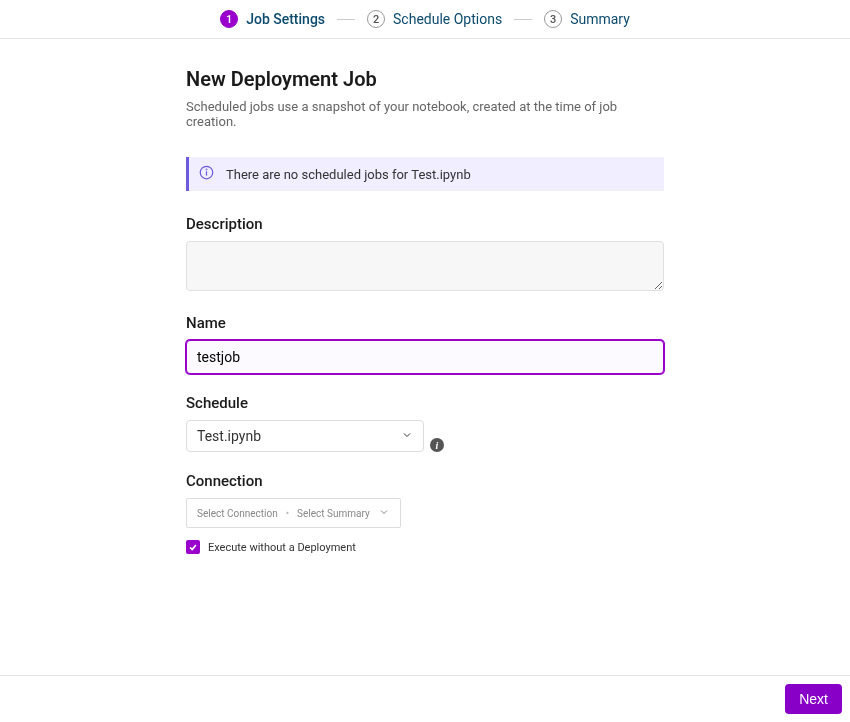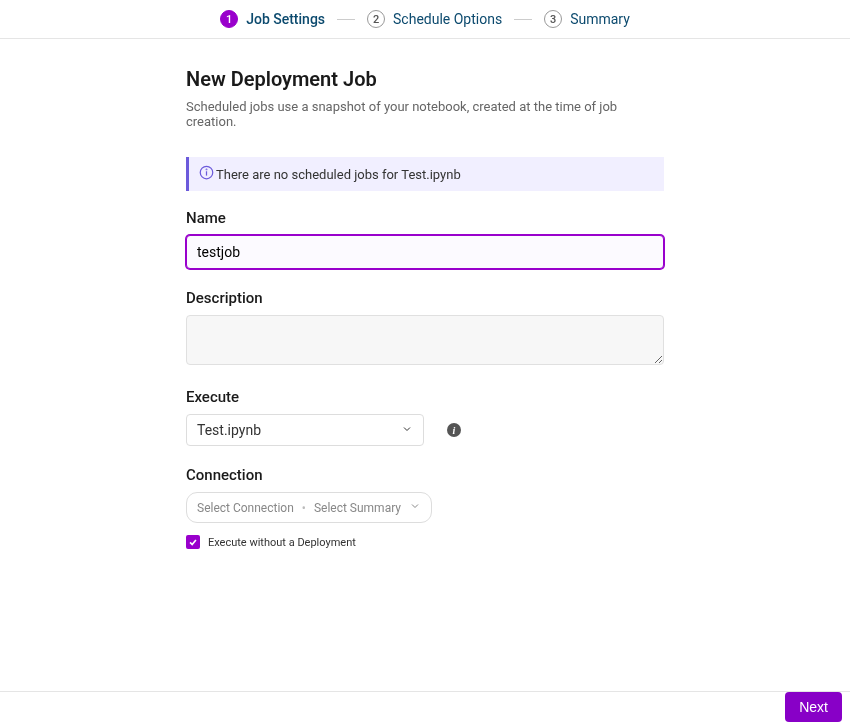--- a/index.html
+++ b/index.html
@@ -74,25 +74,25 @@
     }
     .page-subtitle {
       font-size: 13px;
       color: #666;
       margin-bottom: 28px;
     }
     
     .info-banner {
       display: flex;
       align-items: center;
-      gap: 2px;
+      gap: 12px;
       background: #f1efff;
       border-left: 3px solid #6b5adb;
       padding: 8px 10px;
-      margin-bottom: 18px;
+      margin-bottom: 24px;
       font-size: 13px;
       color: #333;
     }
     .info-banner svg {
       flex-shrink: 0;
     }
     
     .form-group {
       margin-bottom: 20px;
     }
@@ -123,22 +123,22 @@
       padding: 8px 10px;
       font-size: 14px;
       border: 1px solid #e0e0e0;
       border-radius: 4px;
       background: #f7f7f7;
       font-family: inherit;
       resize: vertical;
     }
     .notebook-row {
       display: flex;
-      align-items: center;
-      gap: 23px;
+      align-items: flex-end;
+      gap: 6px;
     }
     .select-box {
       display: flex;
       align-items: center;
       justify-content: space-between;
       width: 238px;
       padding: 7px 10px;
       font-size: 14px;
       border: 1px solid #ddd;
       border-radius: 4px;
@@ -161,24 +161,24 @@
       font-style: italic;
       font-weight: bold;
       font-family: Georgia, serif;
     }
     .deploy-select {
       display: inline-flex;
       align-items: center;
       gap: 8px;
       padding: 7px 10px;
       border: 1px solid #ddd;
-      border-radius: 11px;
+      border-radius: 2px;
       background: #fff;
       cursor: pointer;
-      font-size: 12px;
+      font-size: 10px;
       color: #888;
       margin-bottom: 12px;
     }
     .deploy-sep {
       color: #bbb;
     }
     .checkbox-row {
       display: flex;
       align-items: center;
       gap: 8px;
@@ -201,21 +201,21 @@
       font-size: 11px;
       color: #333;
     }
     
     .footer {
       position: absolute;
       bottom: 0;
       left: 0;
       right: 0;
       border-top: 1px solid #e5e5e5;
-      padding: 0 8px;
+      padding: 8px 8px;
       display: flex;
       justify-content: flex-end;
       align-items: flex-end;
     }
     .next-btn {
       background: #8800c7;
       color: #fff;
       border: none;
       border-radius: 4px;
       padding: 7px 14px;
@@ -257,31 +257,31 @@
       <svg width="15" height="15" viewBox="0 0 24 24" fill="none" stroke="#6b5adb" stroke-width="2">
         <circle cx="12" cy="12" r="10"></circle>
         <line x1="12" y1="10" x2="12" y2="17"></line>
         <circle cx="12" cy="7" r="0.5" fill="#6b5adb"></circle>
       </svg>
     </span>
     <span>There are no scheduled jobs for Test.ipynb</span>
   </div>
 
   <div class="form-group">
+    <label class="form-label">Description</label>
+    <textarea class="form-textarea" style=""></textarea>
+  </div>
+
+  <div class="form-group">
     <label class="form-label">Name</label>
     <input type="text" class="form-input focused" value="testjob" style="">
   </div>
 
   <div class="form-group">
-    <label class="form-label">Description</label>
-    <textarea class="form-textarea" style=""></textarea>
-  </div>
-
-  <div class="form-group">
-    <label class="form-label">Execute</label>
+    <label class="form-label">Schedule</label>
     <div class="notebook-row">
       <div class="select-box">
         <span class="select-text">Test.ipynb</span>
         <span>
           <svg class="chevron-down" viewBox="0 0 24 24" fill="none" stroke="#333" stroke-width="2">
             <polyline points="6 9 12 15 18 9"></polyline>
           </svg>
         </span>
       </div>
       <span class="info-icon-circle">i</span>

